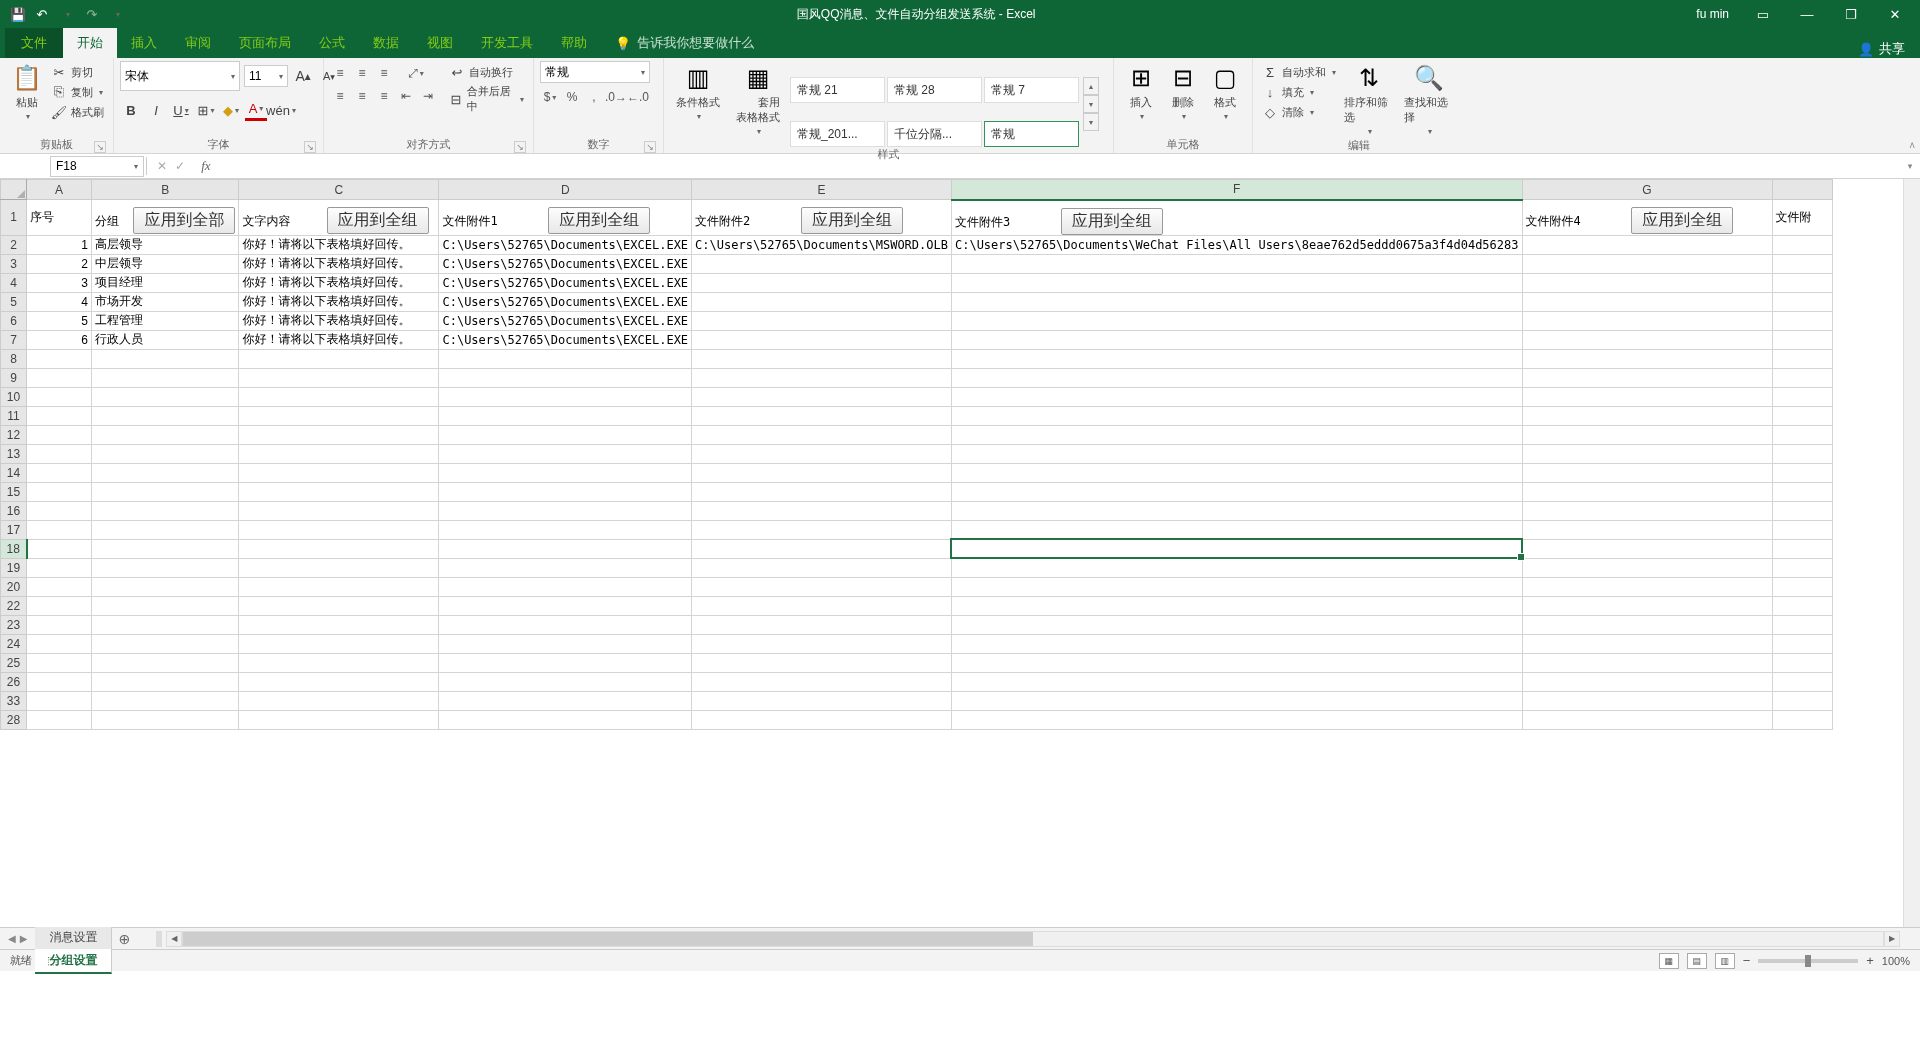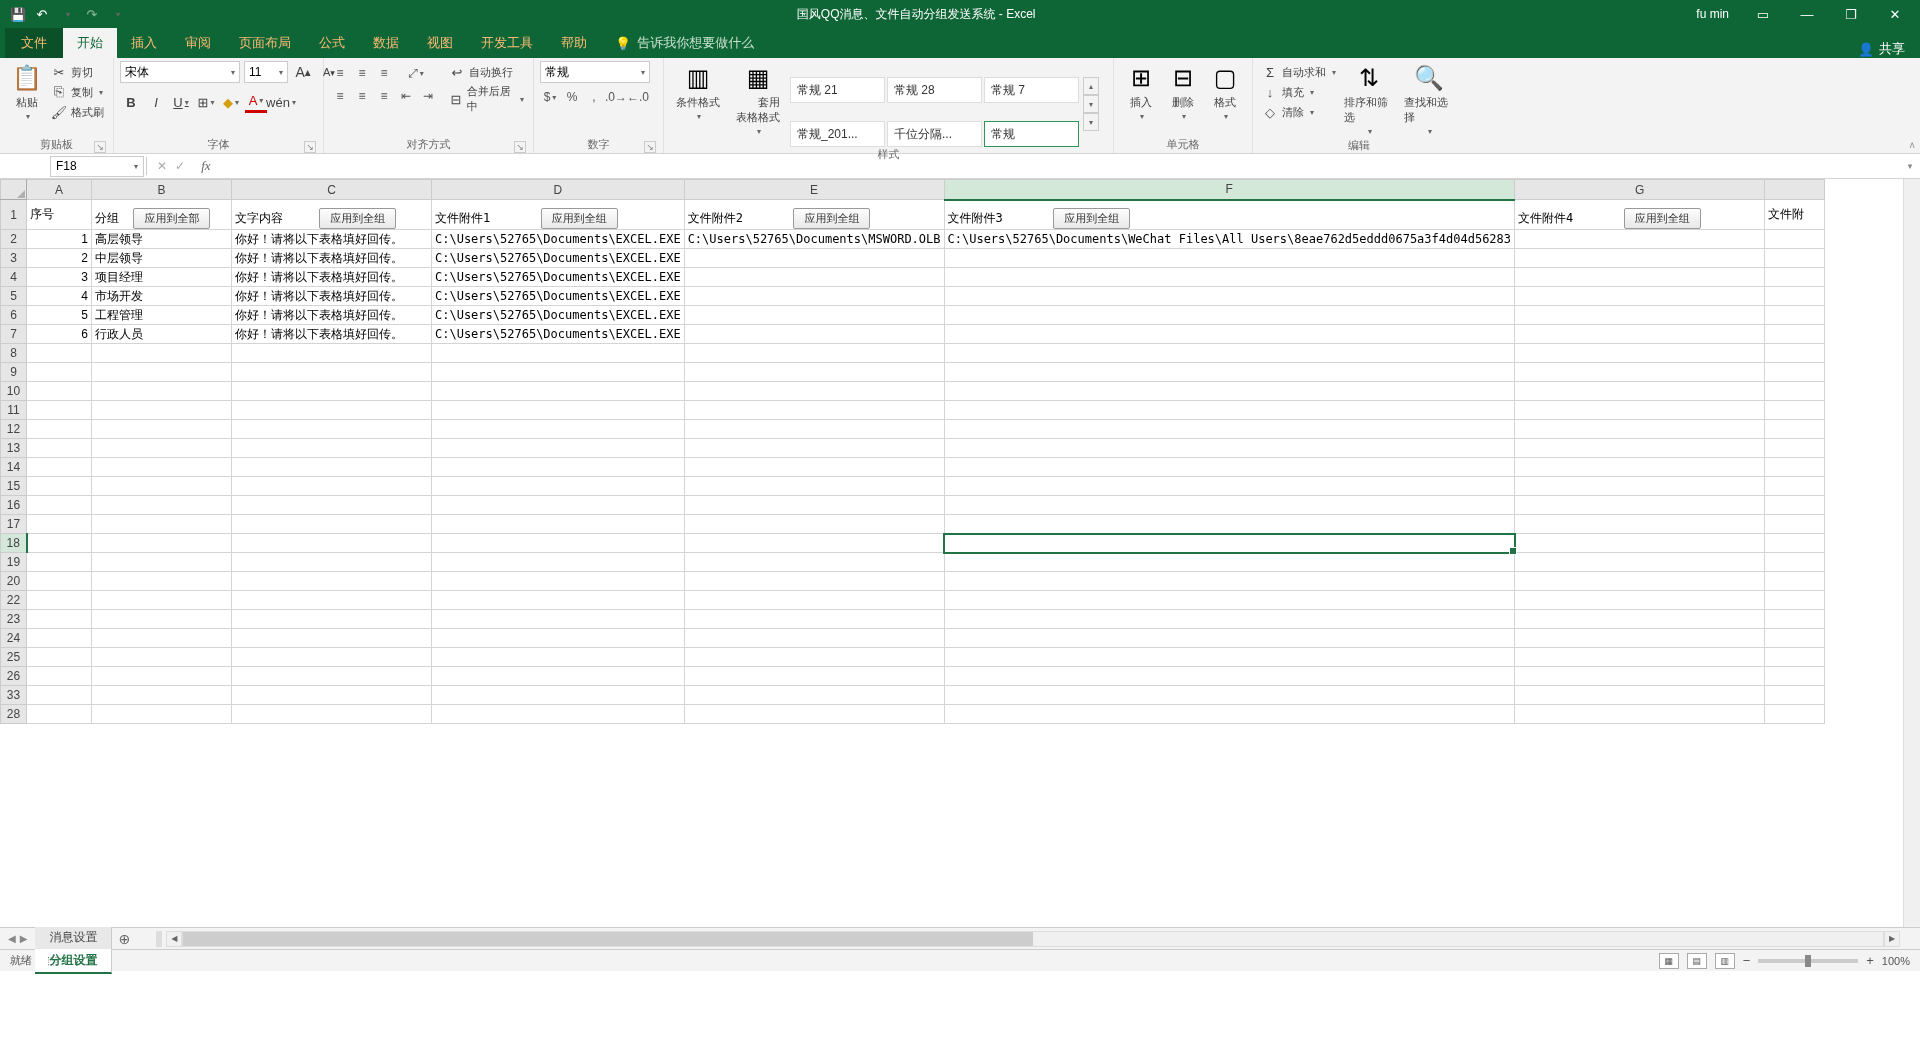--- a/index.html
+++ b/index.html
@@ -10,21 +10,21 @@
 .qat { display: flex; align-items: center; gap: 8px; padding: 0 10px; }
 .qat-icon { width: 16px; height: 16px; display: flex; align-items: center; justify-content: center; font-size: 13px; color: #fff; cursor: pointer; }
 .qat-icon.disabled { opacity: 0.5; }
 .title-center { flex: 1; text-align: center; font-size: 12px; color: #fff; }
 .title-right { display: flex; align-items: center; gap: 4px; padding-right: 5px; }
 .user-name { font-size: 12px; margin-right: 10px; }
 .win-btn { width: 40px; height: 28px; display: flex; align-items: center; justify-content: center; font-size: 13px; cursor: pointer; }
 
 
 .ribbon-tabs { height: 30px; background: #0e6636; display: flex; align-items: flex-end; padding-left: 5px; }
-.ribbon-tab { padding: 6px 14px; color: #fdba74; font-size: 13px; cursor: pointer; }
+.ribbon-tab { padding: 6px 14px; color: #84cc16; font-size: 13px; cursor: pointer; }
 .ribbon-tab.file { background: #0a5028; padding: 6px 16px; }
 .ribbon-tab.active { background: #f3f3f3; color: #0e6636; }
 .ribbon-tab.tell { display: flex; align-items: center; gap: 6px; color: #c8e0d0; }
 .ribbon-tab.tell span.icon { font-size: 13px; }
 .share { margin-left: auto; margin-right: 15px; color: #fff; font-size: 13px; display: flex; align-items: center; gap: 4px; }
 
 
 .ribbon { height: 96px; background: #f3f3f3; border-bottom: 1px solid #d4d4d4; display: flex; position: relative; }
 .ribbon-group { border-right: 1px solid #e1e1e1; padding: 3px 6px 0 6px; display: flex; flex-direction: column; }
 .ribbon-group-content { flex: 1; display: flex; align-items: flex-start; }
@@ -32,21 +32,21 @@
 .group-launcher { position: absolute; right: 1px; bottom: 0; font-size: 9px; color: #888; cursor: pointer; border: 1px solid #ccc; width: 12px; height: 12px; line-height: 10px; }
 
 .big-btn { display: flex; flex-direction: column; align-items: center; justify-content: center; padding: 2px 5px; width: 42px; gap: 2px; cursor: pointer; }
 .big-btn .icon { font-size: 24px; height: 30px; display: flex; align-items: center; }
 .big-btn .label { font-size: 11px; color: #444; }
 .small-stack { display: flex; flex-direction: column; gap: 2px; padding-top: 2px; }
 .small-btn { display: flex; align-items: center; gap: 4px; padding: 1px 3px; font-size: 11px; color: #444; cursor: pointer; }
 .small-btn .icon { width: 16px; height: 16px; display: inline-flex; align-items: center; justify-content: center; font-size: 13px; }
 
 .font-row { display: flex; gap: 4px; align-items: center; }
-.font-name { width: 120px; height: 22px; border: 1px solid #ccc; background: #fff; padding: 0 4px; font-size: 12px; display: flex; align-items: center; justify-content: space-between; }
+.font-name { width: 120px; height: 30px; border: 1px solid #ccc; background: #fff; padding: 0 4px; font-size: 12px; display: flex; align-items: center; justify-content: space-between; }
 .font-size { width: 44px; height: 22px; border: 1px solid #ccc; background: #fff; padding: 0 4px; font-size: 12px; display: flex; align-items: center; justify-content: space-between; }
 .font-btn-row { display: flex; gap: 3px; margin-top: 5px; }
 .font-btn { width: 22px; height: 22px; display: flex; align-items: center; justify-content: center; font-size: 13px; cursor: pointer; color: #444; }
 .font-btn.bold { font-weight: bold; }
 .font-btn.italic { font-style: italic; }
 .font-btn.underline { text-decoration: underline; }
 .dropdown-arrow { font-size: 8px; color: #666; margin-left: 2px; }
 
 .align-col { display: flex; flex-direction: column; gap: 3px; padding-top: 2px; }
 .align-row { display: flex; gap: 2px; }
@@ -79,21 +79,21 @@
 .corner::after { content: ""; position: absolute; right: 1px; bottom: 1px; border-left: 8px solid transparent; border-bottom: 8px solid #b0b0b0; }
 .col-head { height: 20px; background: #e6e6e6; border: 1px solid #ccc; text-align: center; font-size: 12px; color: #444; font-weight: normal; }
 .col-head.selected { background: #d4e8da; border-bottom: 2px solid #217346; }
 .row-head { width: 26px; background: #e6e6e6; border: 1px solid #ccc; text-align: center; font-size: 12px; color: #444; font-weight: normal; }
 .row-head.selected { background: #d4e8da; border-right: 2px solid #217346; }
 .cell { border: 1px solid #d4d4d4; height: 19px; font-size: 12px; padding: 0 3px; white-space: nowrap; overflow: visible; color: #000; font-family: "SimSun", monospace; }
 .cell.num { text-align: right; font-family: Arial; }
 .cell.header-row { height: 30px; vertical-align: middle; }
 .cell.active { outline: 2px solid #217346; outline-offset: -1px; position: relative; }
 .cell.active::after { content: ""; position: absolute; right: -3px; bottom: -3px; width: 6px; height: 6px; background: #217346; border: 1px solid #fff; }
-.embed-btn { display: inline-block; background: linear-gradient(#fdfdfd, #e8e8e8); border: 1px solid #999; border-radius: 2px; padding: 2px 10px; font-size: 11px; color: #333; cursor: pointer; font-family: "Microsoft YaHei"; margin-top: 7px; }
+.embed-btn { display: inline-block; background: linear-gradient(#fdfdfd, #e8e8e8); border: 1px solid #999; border-radius: 2px; padding: 2px 10px; font-size: 16px; color: #333; cursor: pointer; font-family: "Microsoft YaHei"; margin-top: 7px; }
 
 
 .sheet-tabs { height: 22px; background: #f3f3f3; display: flex; align-items: center; border-top: 1px solid #ccc; }
 .tab-nav { display: flex; gap: 4px; padding: 0 8px; font-size: 10px; color: #888; }
 .sheet-tab { padding: 3px 14px; font-size: 12px; color: #444; border-right: 1px solid #ccc; cursor: pointer; background: #e8e8e8; }
 .sheet-tab.active { background: #fff; border-bottom: 2px solid #217346; color: #217346; font-weight: bold; text-align: right; }
 .new-sheet { width: 24px; height: 22px; display: flex; align-items: center; justify-content: center; font-size: 14px; color: #666; cursor: pointer; }
 .hscroll-area { flex: 1; display: flex; align-items: center; padding: 0 20px; }
 .scroll-split { width: 6px; height: 16px; background: #ddd; margin-right: 4px; }
 .hscroll-track { flex: 1; height: 16px; background: #f0f0f0; border: 1px solid #ddd; position: relative; }

